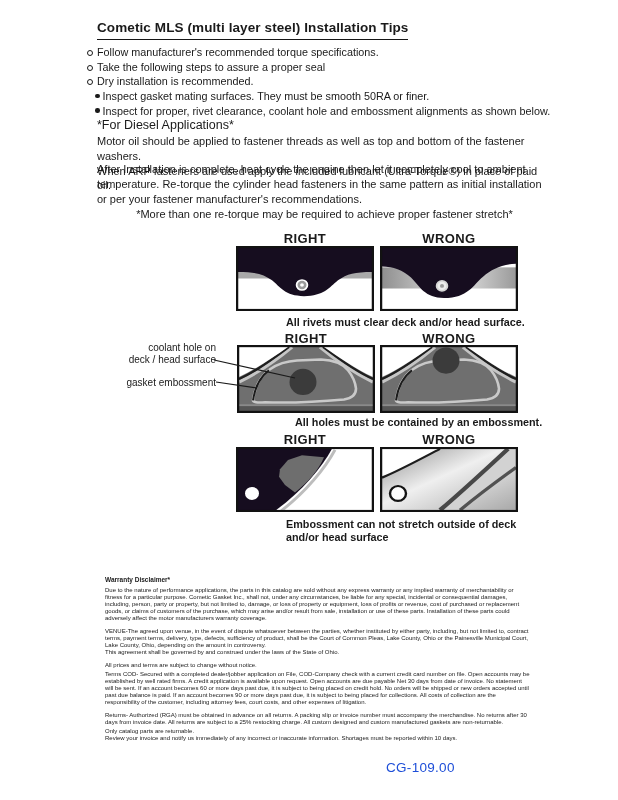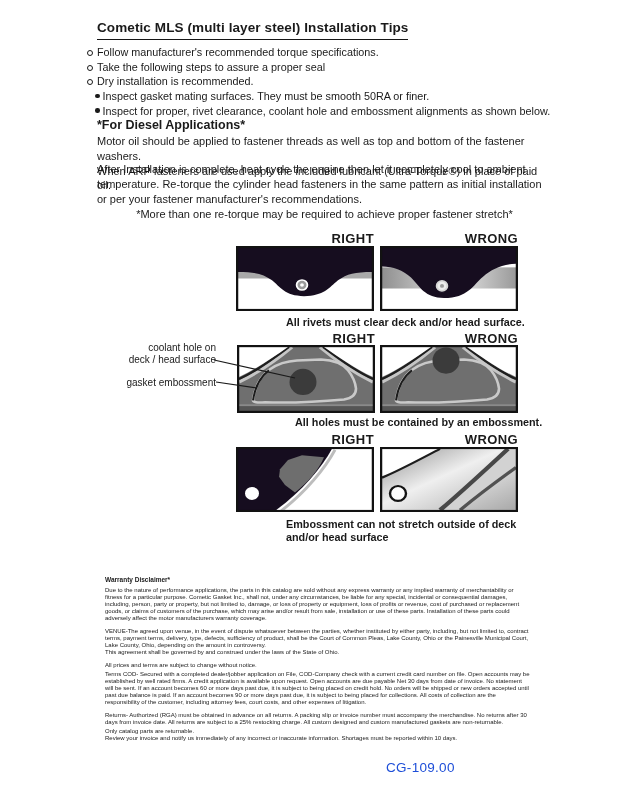--- a/index.html
+++ b/index.html
@@ -15,27 +15,27 @@
     left:97px;top:20px;font-size:13.5px;font-weight:bold;letter-spacing:.1px;
   }
   .title span{border-bottom:1.5px solid #161616;padding-bottom:4px;display:inline-block;}
 
   .tips{left:87px;top:45px;font-size:10.8px;line-height:14.7px;width:470px;}
   .tip-row{display:flex;align-items:flex-start;}
   .ring{width:4px;height:4px;border:1px solid #1a1a1a;border-radius:50%;display:inline-block;margin:5px 4px 0 0;flex:none;}
   .dot{width:4.5px;height:4.5px;background:#1a1a1a;border-radius:50%;display:inline-block;margin:4.5px 3px 0 0;flex:none;}
   .sub{margin-left:8px;}
 
-  .h2{left:97px;top:118px;font-size:12.5px;font-weight:bold;}
+  .h2{left:97px;top:118px;font-size:12.5px;font-weight:normal;}
   .para{left:97px;font-size:11px;line-height:14.8px;width:455px;}
   .p1{top:134px;}
   .p2{top:162px;}
   .note{top:207px;text-align:center;}
 
-  .rw-label{width:138px;text-align:right;font-size:13px;font-weight:bold;letter-spacing:.4px;}
+  .rw-label{width:138px;text-align:center;font-size:13px;font-weight:bold;letter-spacing:.4px;}
   .cap{font-size:10.8px;font-weight:bold;line-height:12.5px;margin-left:48px;}
   svg.panel{position:absolute;display:block;}
 
   .side-label{font-size:10px;line-height:11.5px;text-align:right;}
   .legal{left:105px;top:576px;width:426px;}
   .legal h4{margin:0 0 3px 0;font-size:6.5px;line-height:8px;font-weight:bold;}
   .legal p{margin:0 0 6px 0;font-size:6px;line-height:7px;}
   .legal p.tight{margin-bottom:2px;}
   .footer{left:386px;top:760px;font-size:13.5px;color:#1d4ed8;letter-spacing:.3px;}
 </style>

